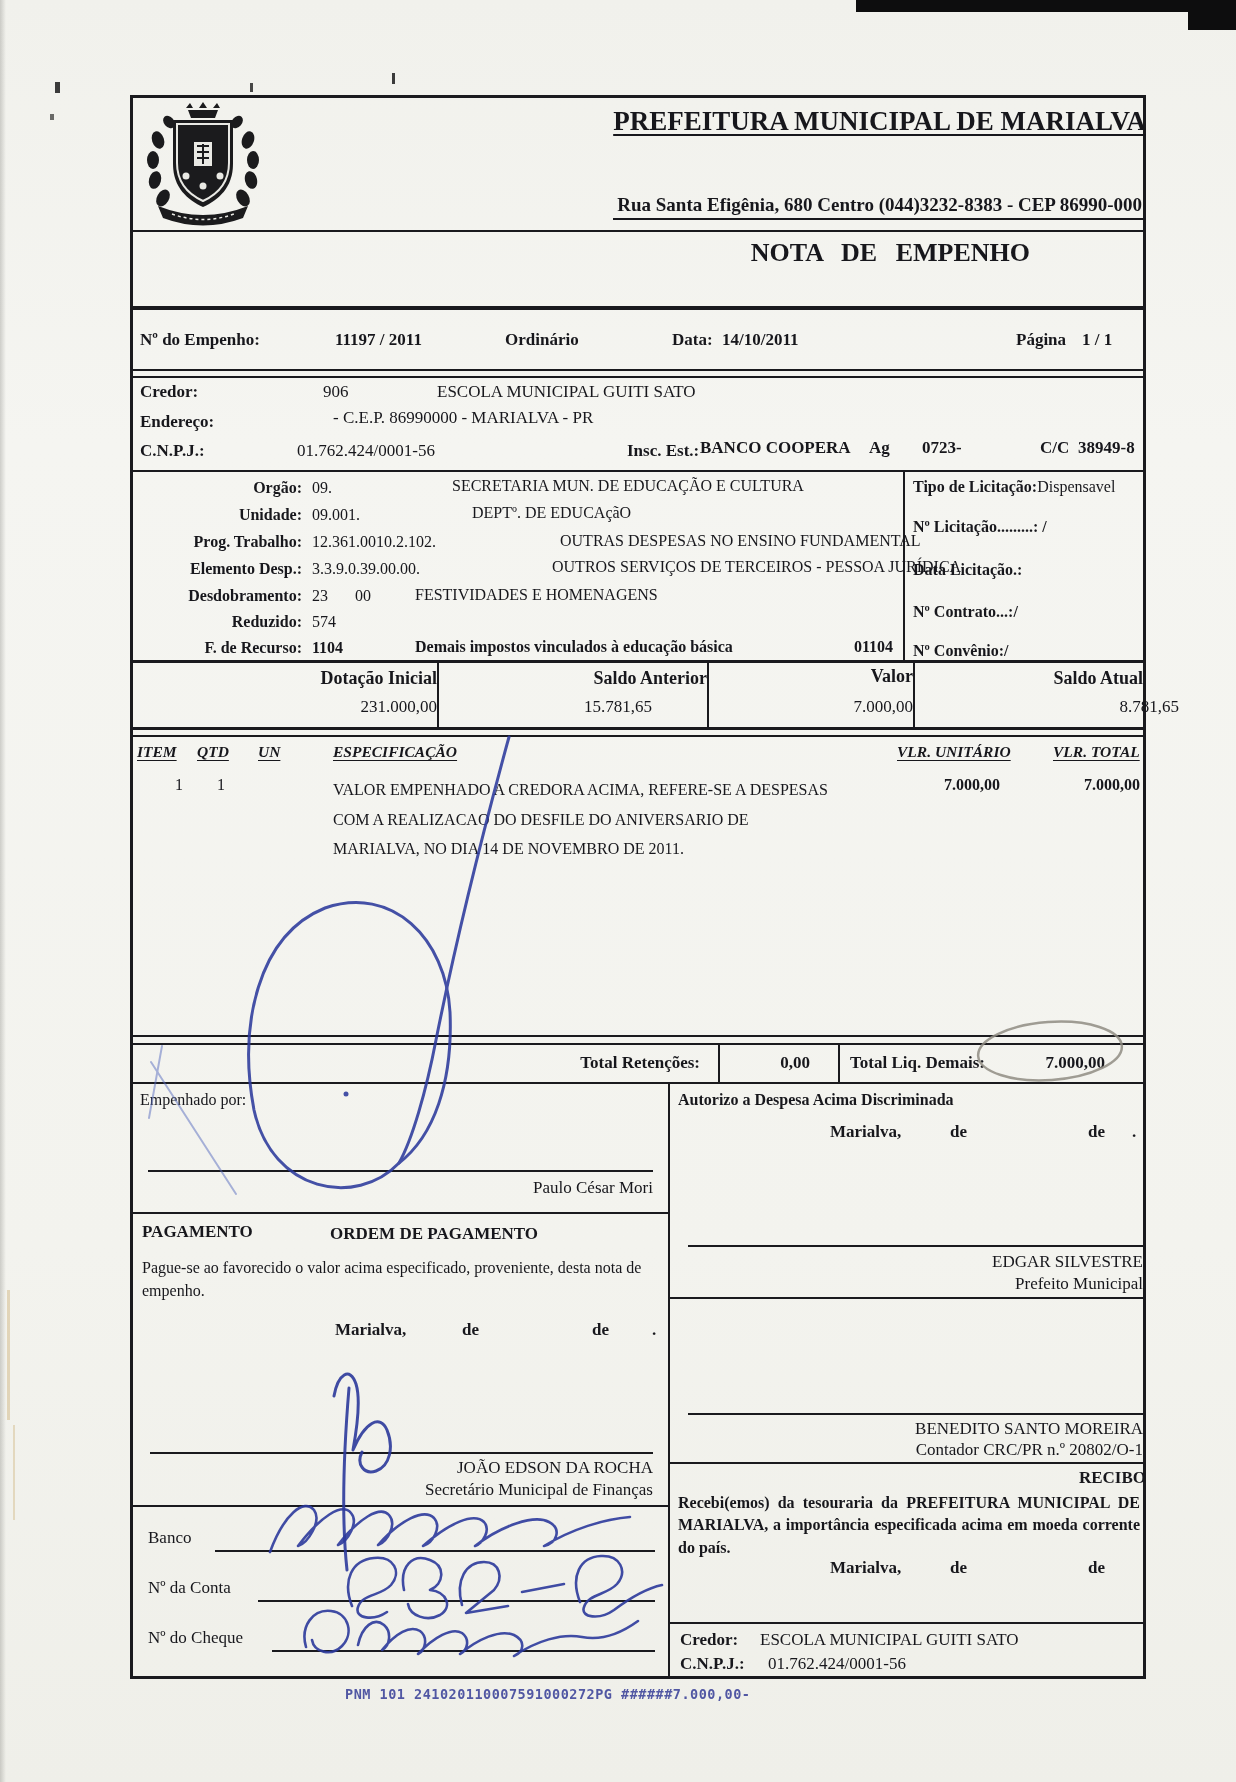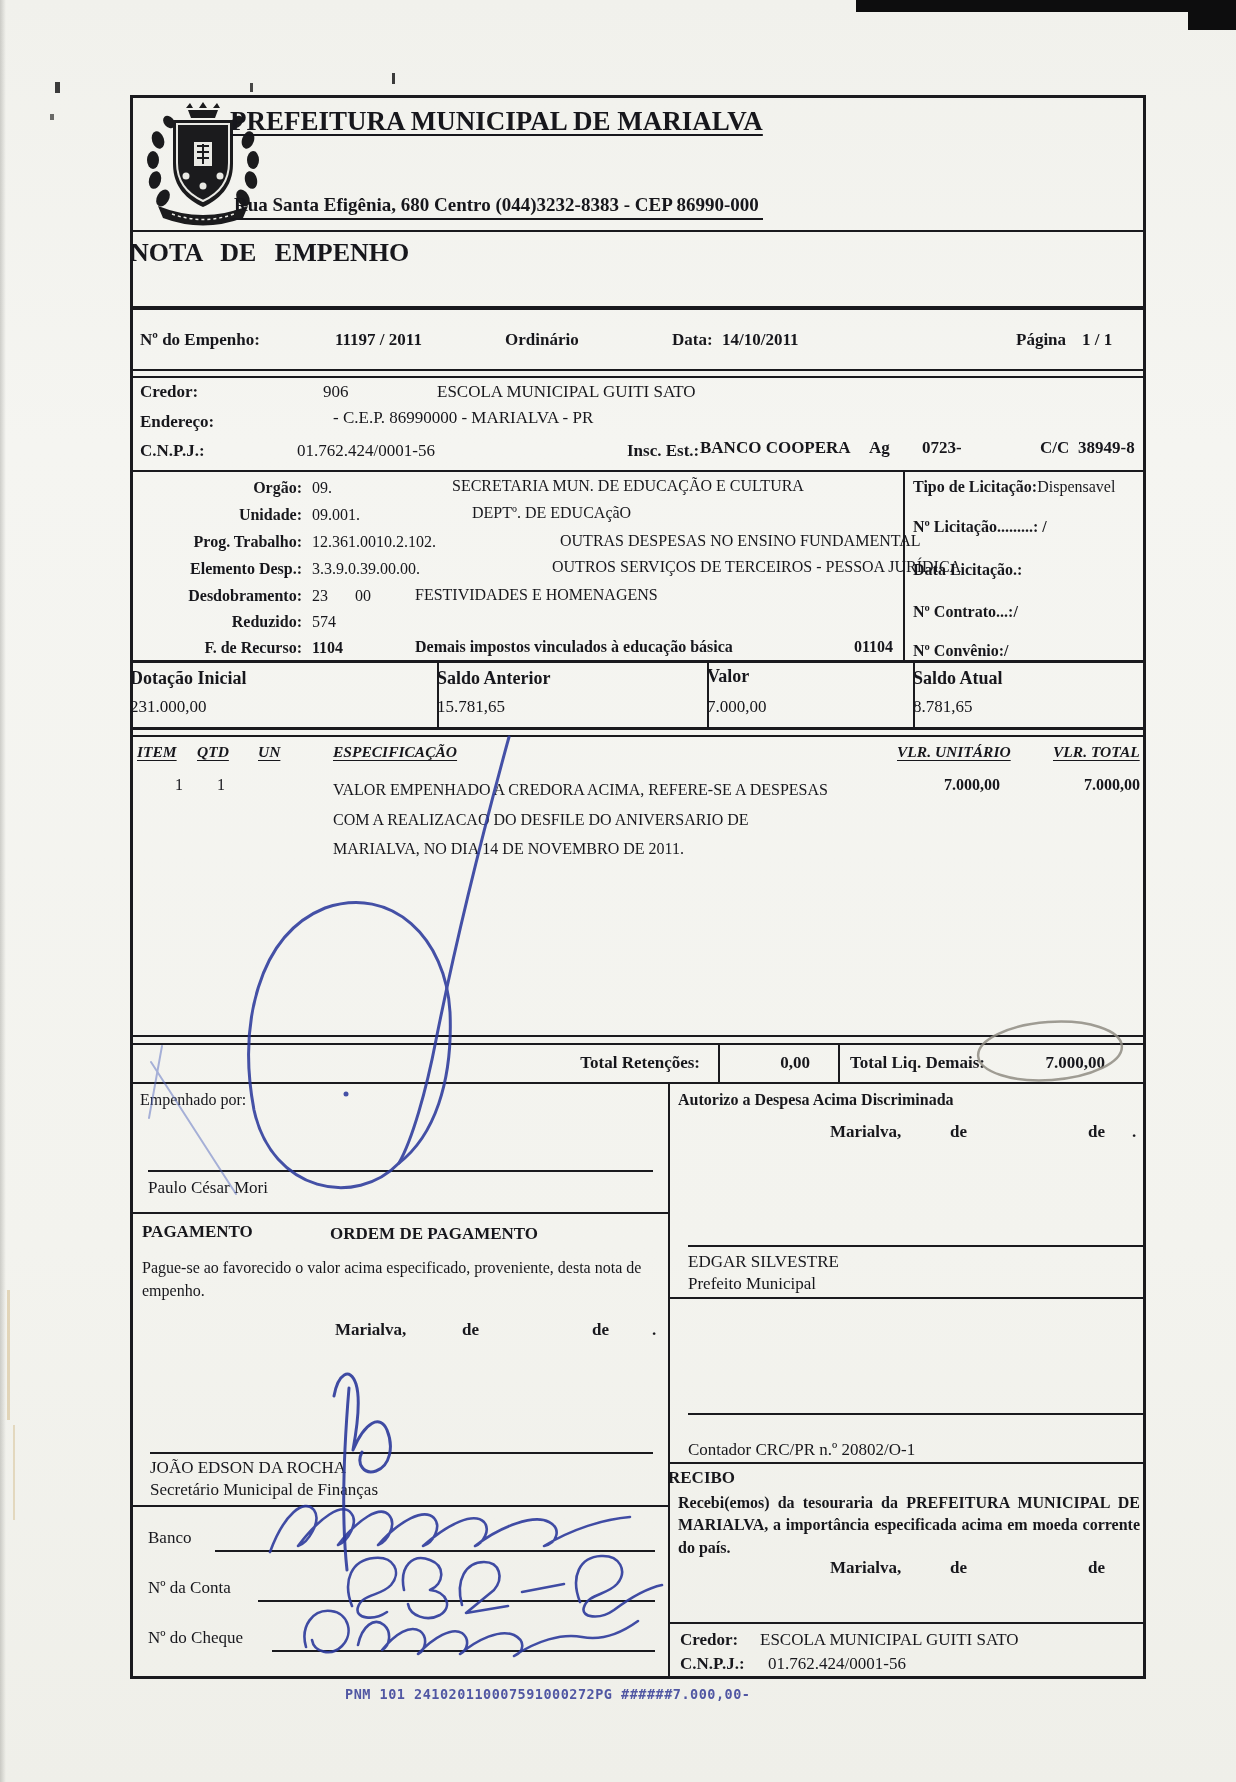--- a/index.html
+++ b/index.html
@@ -5,21 +5,21 @@
   html,body{margin:0;padding:0;background:#d8d8d4;}
   .page{position:relative;width:1236px;height:1782px;background:linear-gradient(180deg,#f1f1ec 0%,#f5f5f1 25%,#f3f3ee 70%,#efefe9 100%);
         font-family:"Liberation Serif",serif;color:#17171c;overflow:hidden;}
   .abs{position:absolute;}
   .hl{position:absolute;background:#1a1a1e;height:2px;}
   .vl{position:absolute;background:#1a1a1e;width:2px;}
   .b{font-weight:700;}
   .t17{font-size:17px;line-height:1.15;}
   .t16{font-size:16px;line-height:1.2;}
   .ith{font-style:italic;font-weight:700;font-size:15.5px;text-decoration:underline;text-underline-offset:3px;}
-  .ctr{text-align:left;}
+  .ctr{text-align:right;}
   .rgt{text-align:right;}
   .hdr2{font-size:19px;font-weight:700;}
   svg.overlay{position:absolute;left:0;top:0;pointer-events:none;z-index:5;}
   .artifact{position:absolute;background:#0d0d0e;z-index:6;}
   .footerline{font-family:"DejaVu Sans Mono",monospace;font-weight:700;font-size:13.5px;color:#5157a3;letter-spacing:.5px;}
 </style>
 </head>
 <body>
 
 <div class="page">
@@ -198,20 +198,21 @@
   <div class="abs b t16" style="left:678px;top:1090px">Autorizo a Despesa Acima Discriminada</div>
   <div class="abs b t17" style="left:830px;top:1122px">Marialva,</div>
   <div class="abs b t17" style="left:950px;top:1122px">de</div>
   <div class="abs b t17" style="left:1088px;top:1122px">de</div>
   <div class="abs b t17" style="left:1132px;top:1122px">.</div>
   <div class="hl" style="left:688px;top:1245px;width:455px"></div>
   <div class="abs ctr t17" style="left:688px;top:1252px;width:455px">EDGAR SILVESTRE</div>
   <div class="abs ctr t17" style="left:688px;top:1274px;width:455px">Prefeito Municipal</div>
 
   <div class="hl" style="left:688px;top:1413px;width:455px"></div>
+  <div class="abs ctr t17" style="left:688px;top:1419px;width:455px">BENEDITO SANTO MOREIRA</div>
   <div class="abs ctr t17" style="left:688px;top:1440px;width:455px">Contador CRC/PR n.º 20802/O-1</div>
 
   <div class="abs b ctr" style="left:668px;top:1468px;width:478px;font-size:17px">RECIBO</div>
   <div class="abs b t16" style="left:678px;top:1492px;width:462px;text-align:justify;line-height:1.4">Recebi(emos) da tesouraria da PREFEITURA MUNICIPAL DE MARIALVA, a importância especificada acima em moeda corrente do país.</div>
   <div class="abs b t17" style="left:830px;top:1558px">Marialva,</div>
   <div class="abs b t17" style="left:950px;top:1558px">de</div>
   <div class="abs b t17" style="left:1088px;top:1558px">de</div>
 
   <div class="abs b t17" style="left:680px;top:1630px">Credor:</div>
   <div class="abs t17" style="left:760px;top:1630px">ESCOLA MUNICIPAL GUITI SATO</div>

